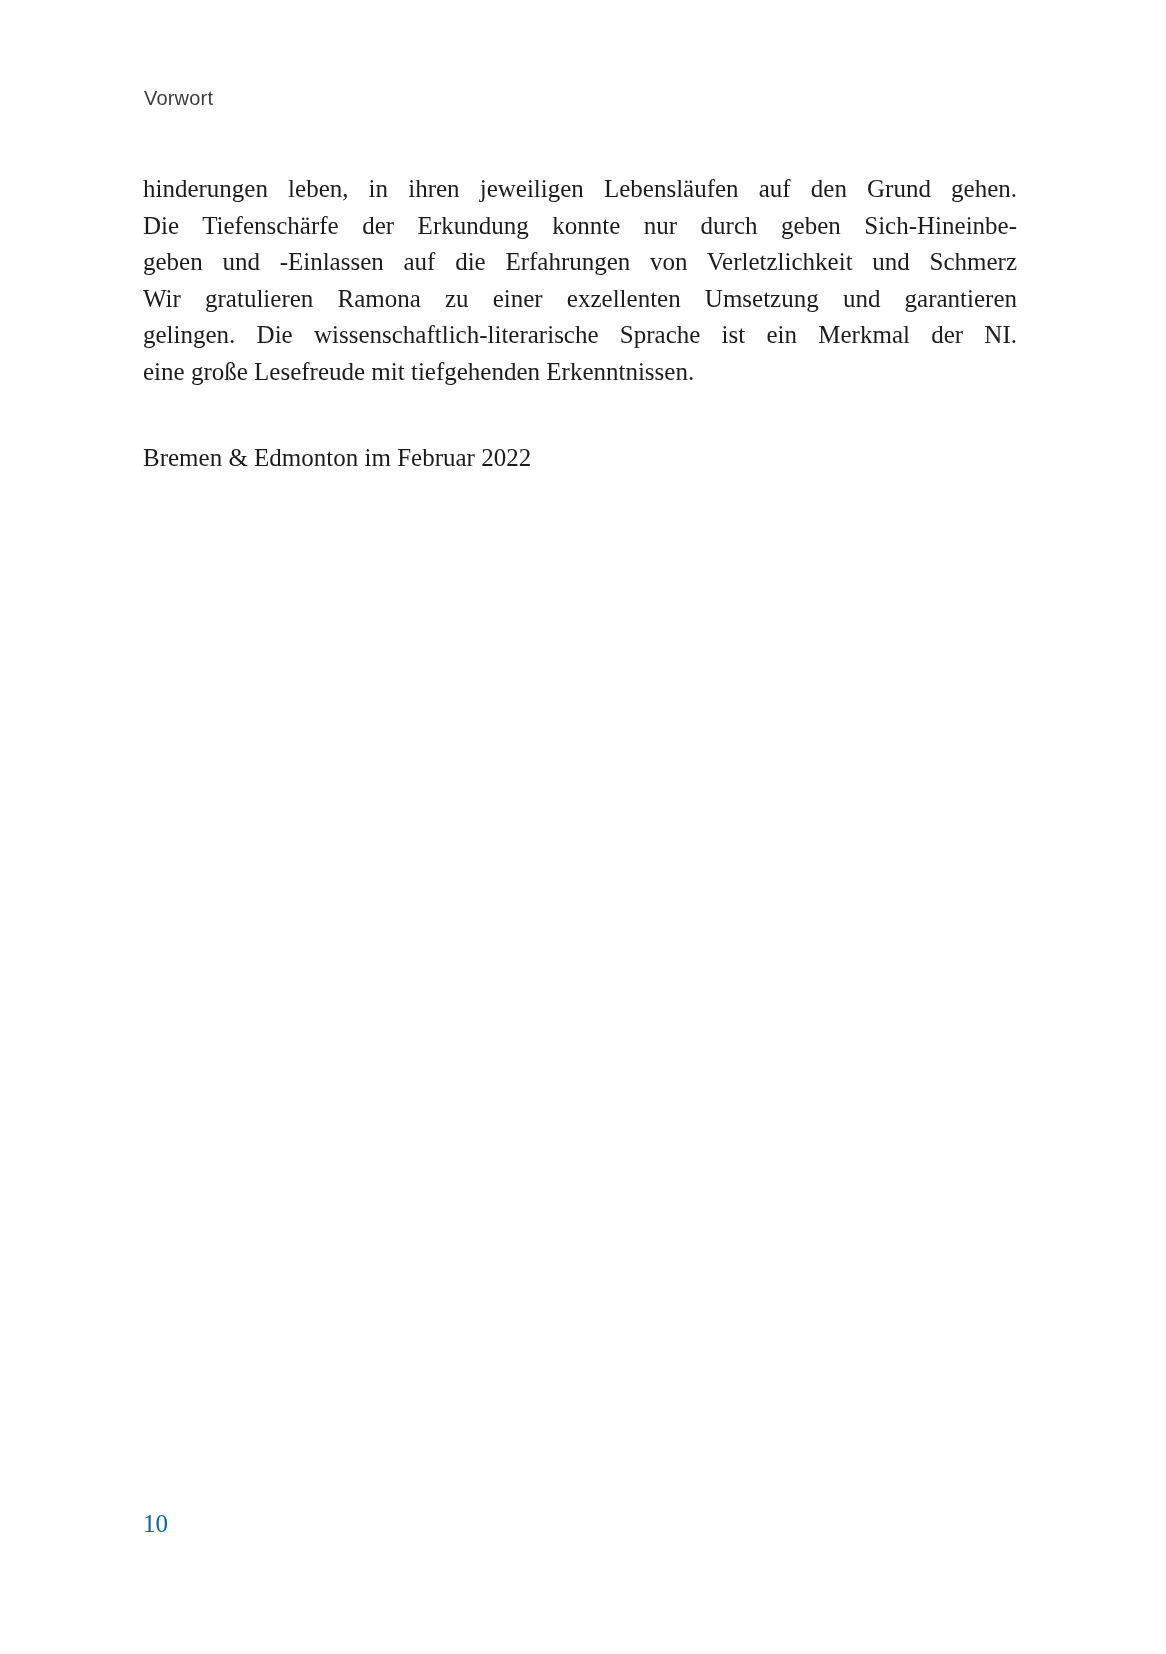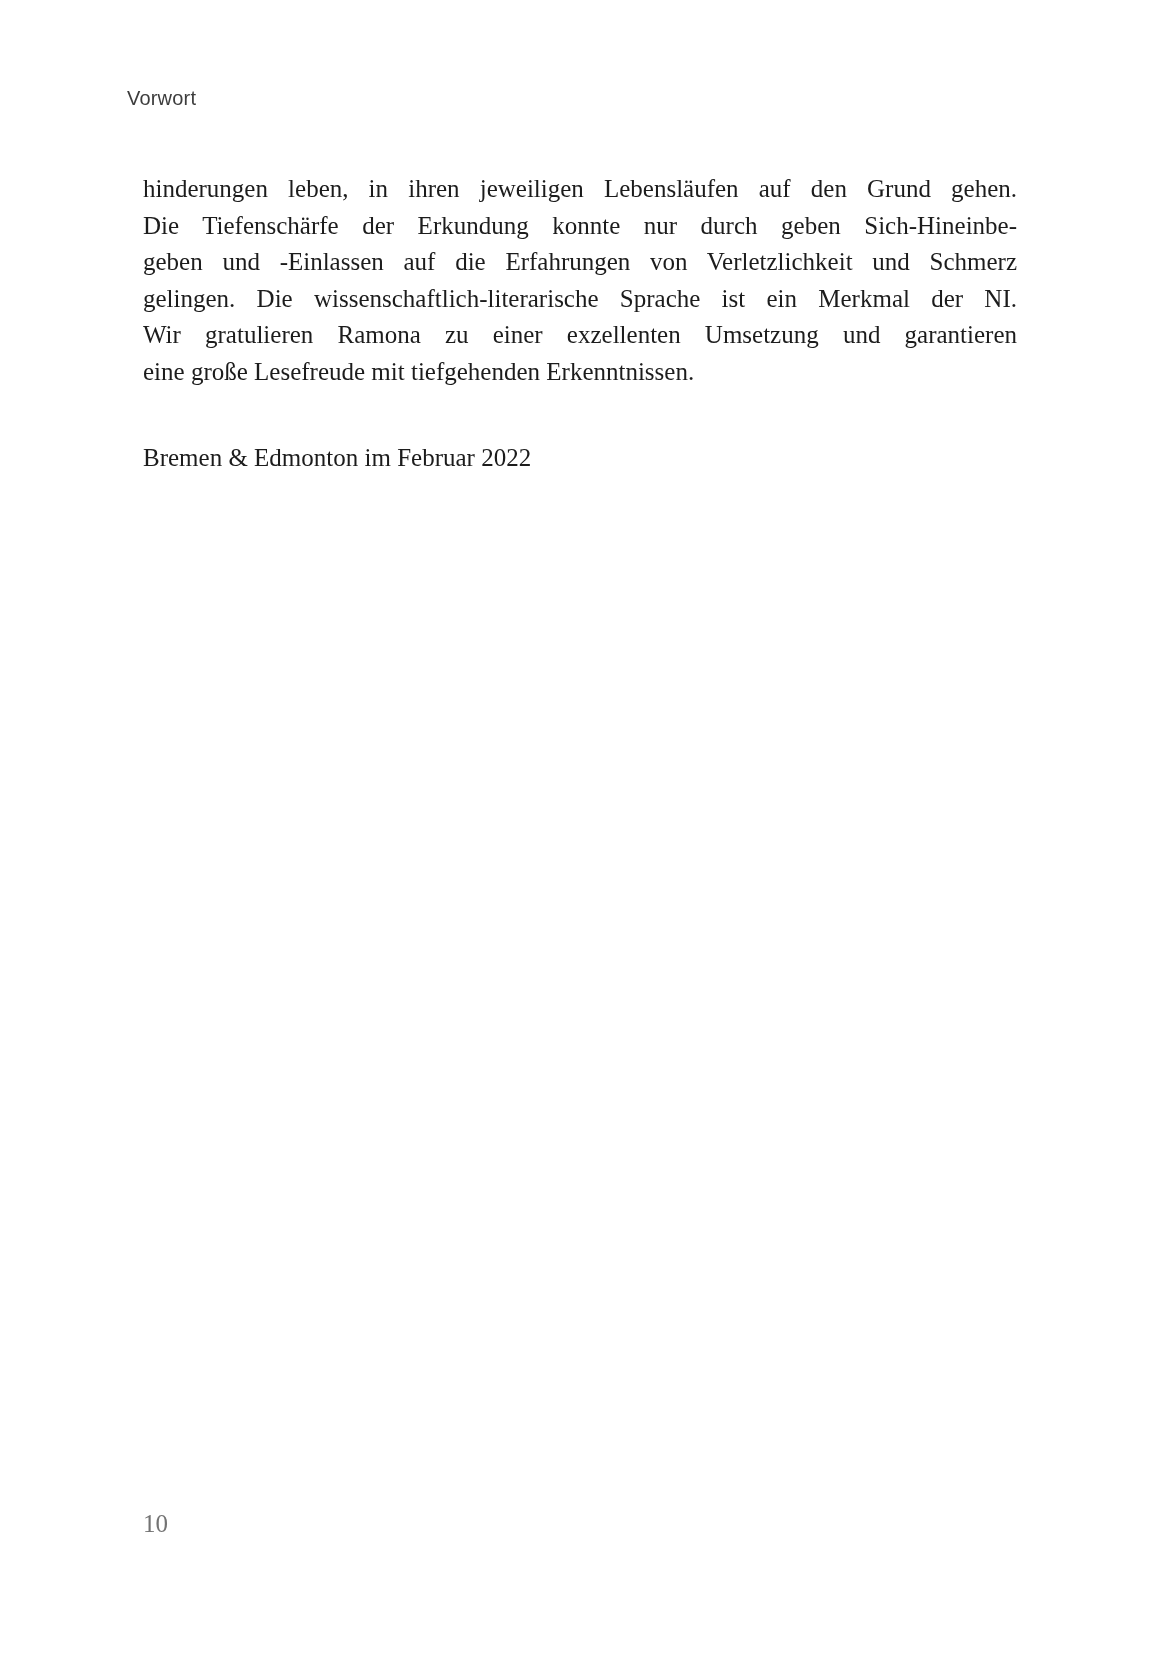--- a/index.html
+++ b/index.html
@@ -9,21 +9,21 @@
   body {
     width: 1166px;
     height: 1654px;
     background: #ffffff;
     position: relative;
     font-family: "Liberation Serif", serif;
     overflow: hidden;
   }
   .running-header {
     position: absolute;
-    left: 127px;
+    left: 144px;
     top: 86px;
     font-family: "Liberation Sans", sans-serif;
     font-size: 20px;
     line-height: 24px;
     color: #3d3d3d;
     letter-spacing: 0.2px;
   }
   .text-block {
     position: absolute;
     left: 143px;
@@ -49,36 +49,36 @@
   }
   .sig-line {
     height: 36.5px;
     text-align: left;
     margin-top: 13px;
   }
   .page-number {
     position: absolute;
     left: 143px;
     top: 1506px;
-    color: #737373;
+    color: #0369a1;
     font-size: 25px;
     line-height: 36.5px;
   }
 </style>
 </head>
 <body>
 
 <div class="running-header">Vorwort</div>
 
 <div class="text-block">
   <div class="para-line">hinderungen leben, in ihren jeweiligen Lebensläufen auf den Grund gehen.</div>
   <div class="para-line">Die Tiefenschärfe der Erkundung konnte nur durch geben Sich-Hineinbe-</div>
   <div class="para-line">geben und -Einlassen auf die Erfahrungen von Verletzlichkeit und Schmerz</div>
+  <div class="para-line">Wir gratulieren Ramona zu einer exzellenten Umsetzung und garantieren</div>
   <div class="para-line">gelingen. Die wissenschaftlich-literarische Sprache ist ein Merkmal der NI.</div>
-  <div class="para-line">Wir gratulieren Ramona zu einer exzellenten Umsetzung und garantieren</div>
   <div class="para-line last">eine große Lesefreude mit tiefgehenden Erkenntnissen.</div>
 
   <div class="blank-line"></div>
 
   <div class="sig-line">Bremen &amp; Edmonton im Februar 2022</div>
 </div>
 
 <div class="page-number">10</div>
 
 </body></html>

